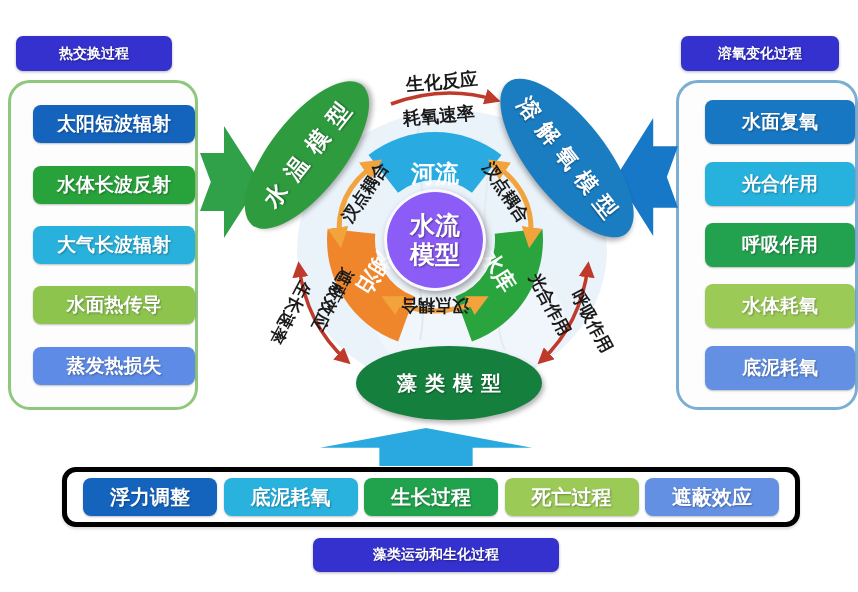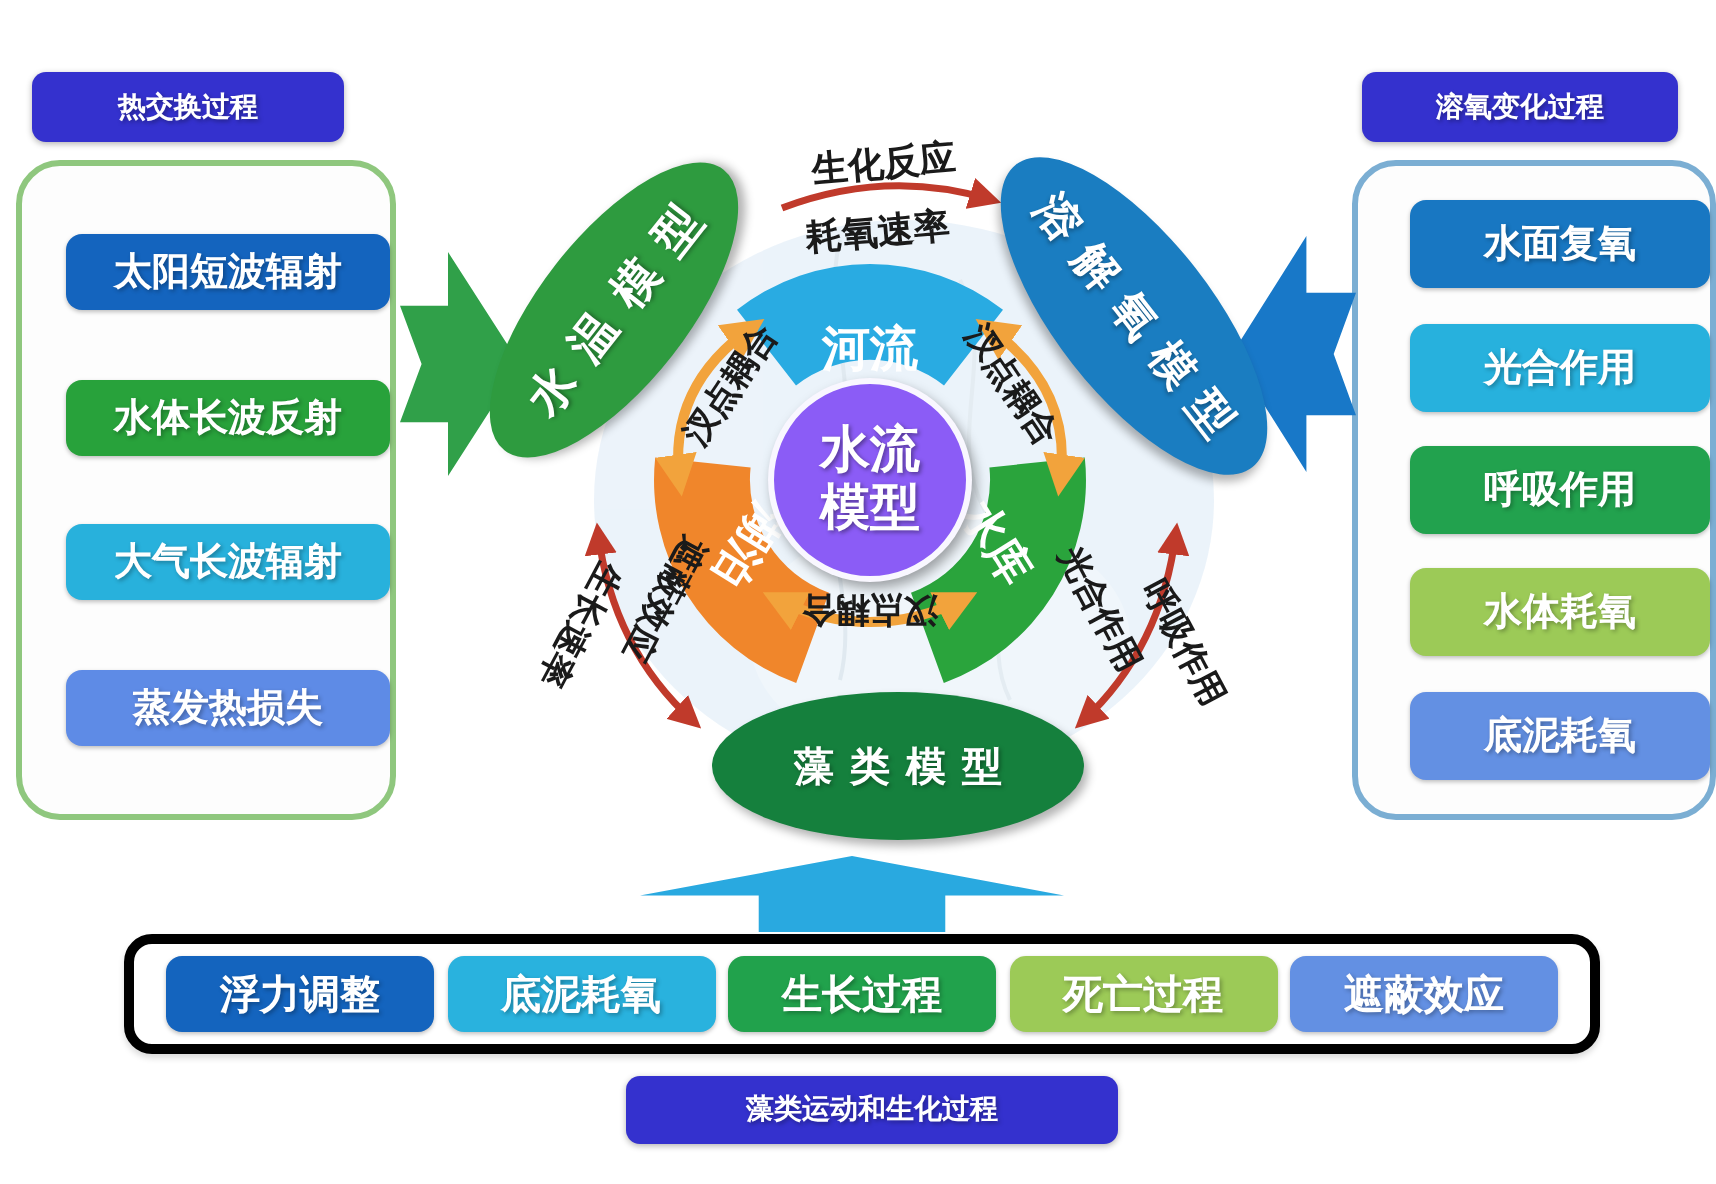--- a/index.html
+++ b/index.html
@@ -124,20 +124,21 @@
     <text x="331" y="299" text-anchor="middle" dominant-baseline="middle" transform="rotate(118 331 299)" fill="#1a1a1a" font-size="17" font-weight="bold">遮蔽效应</text>
     <text x="549" y="305" text-anchor="middle" dominant-baseline="middle" transform="rotate(62 549 305)" fill="#1a1a1a" font-size="17" font-weight="bold">光合作用</text>
     <text x="591" y="322" text-anchor="middle" dominant-baseline="middle" transform="rotate(62 591 322)" fill="#1a1a1a" font-size="17" font-weight="bold">呼吸作用</text>
   </svg>
 
   <div class="hdr" style="left:16px;top:36px;width:156px;height:35px;">热交换过程</div>
   <div class="panel left" style="left:8px;top:80px;width:184px;height:324px;">
     <div class="pill p1">太阳短波辐射</div>
     <div class="pill p3">水体长波反射</div>
     <div class="pill p2">大气长波辐射</div>
+    <div class="pill p4">水面热传导</div>
     <div class="pill p5">蒸发热损失</div>
   </div>
 
   <div class="hdr" style="left:681px;top:36px;width:158px;height:35px;">溶氧变化过程</div>
   <div class="panel right" style="left:676px;top:80px;width:176px;height:324px;">
     <div class="pill q1">水面复氧</div>
     <div class="pill q2">光合作用</div>
     <div class="pill q3">呼吸作用</div>
     <div class="pill q4">水体耗氧</div>
     <div class="pill q5">底泥耗氧</div>

